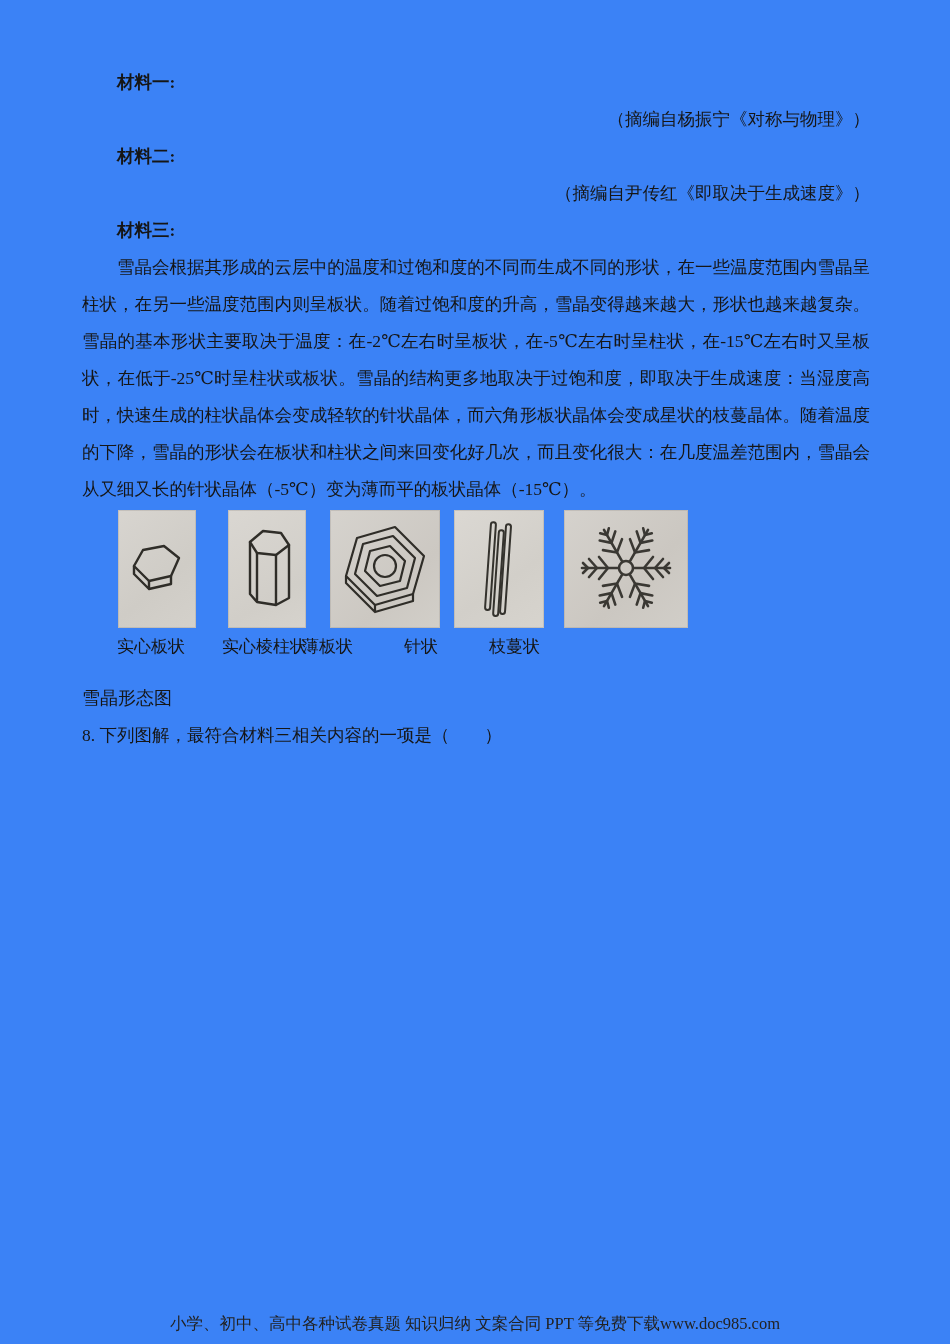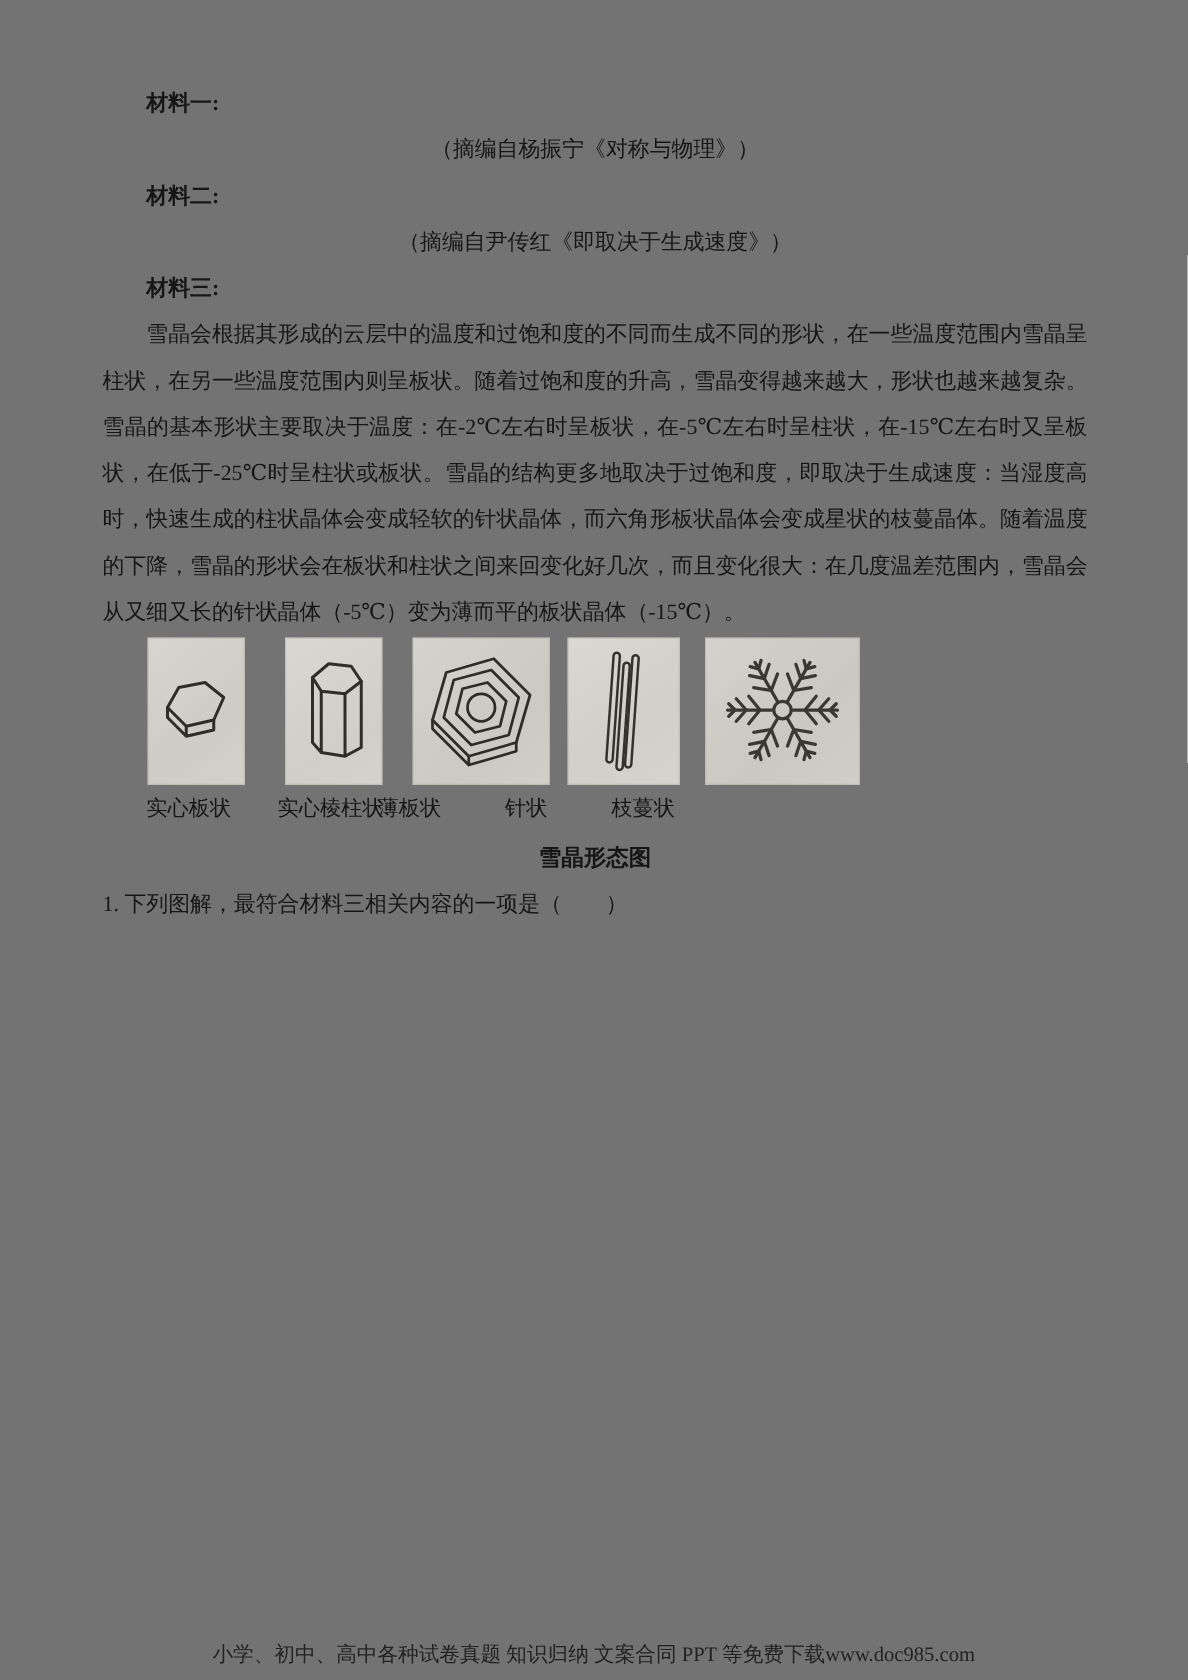--- a/index.html
+++ b/index.html
@@ -2,21 +2,21 @@
 <html><head>
 <meta charset="utf-8">
 <style>
   * { box-sizing: border-box; }
   html, body { margin: 0; padding: 0; background: #e8e8e8; }
   .page {
     position: relative;
     width: 950px;
     height: 1344px;
     margin: 0 auto;
-    background: #737373;
+    background: #3b82f6;
     font-family: "Liberation Serif", "DejaVu Serif", serif;
     color: #161616;
     overflow: hidden;
   }
   .content {
     position: absolute;
     left: 82px;
     right: 80px;
     top: 64px;
   }
@@ -31,21 +31,21 @@
     margin: 0;
     font-size: 17.5px;
     line-height: 37px;
     text-indent: 2em;
     text-align: justify;
     text-justify: inter-ideograph;
   }
   .attr {
     font-size: 17.5px;
     line-height: 37px;
-    text-align: center;
+    text-align: right;
   }
   .figure-row {
     position: relative;
     height: 154px;
     margin-top: 2px;
   }
   .photo {
     position: absolute;
     top: 0;
     height: 118px;
@@ -66,25 +66,25 @@
     font-size: 17px;
     line-height: 26px;
     white-space: nowrap;
   }
   .l1 { left: 35px; }
   .l2 { left: 140px; }
   .l3 { left: 220px; }
   .l4 { left: 322px; }
   .l5 { left: 407px; }
   .fig-caption {
-    text-align: center;
-    font-weight: bold;
+    text-align: left;
+    font-weight: normal;
     font-size: 18px;
     line-height: 37px;
-    margin-top: 4px;
+    margin-top: 16px;
   }
   .question {
     font-size: 17.5px;
     line-height: 37px;
     margin-top: 0;
   }
   .footer {
     position: absolute;
     bottom: 9px;
     left: 0;
@@ -175,20 +175,20 @@
       <div class="figure-label l1">实心板状</div>
       <div class="figure-label l2">实心棱柱状</div>
       <div class="figure-label l3">薄板状</div>
       <div class="figure-label l4">针状</div>
       <div class="figure-label l5">枝蔓状</div>
     </div>
 
     <div class="fig-caption">雪晶形态图</div>
 
 
-    <p class="question">1.  下列图解，最符合材料三相关内容的一项是（　　）</p>
+    <p class="question">8.  下列图解，最符合材料三相关内容的一项是（　　）</p>
 
   </div>
 
   <div class="footer">
     <span>小学、初中、高中各种试卷真题  知识归纳  文案合同  PPT 等免费下载</span><span class="url">www.doc985.com</span>
   </div>
 </div>
 
 </body></html>

